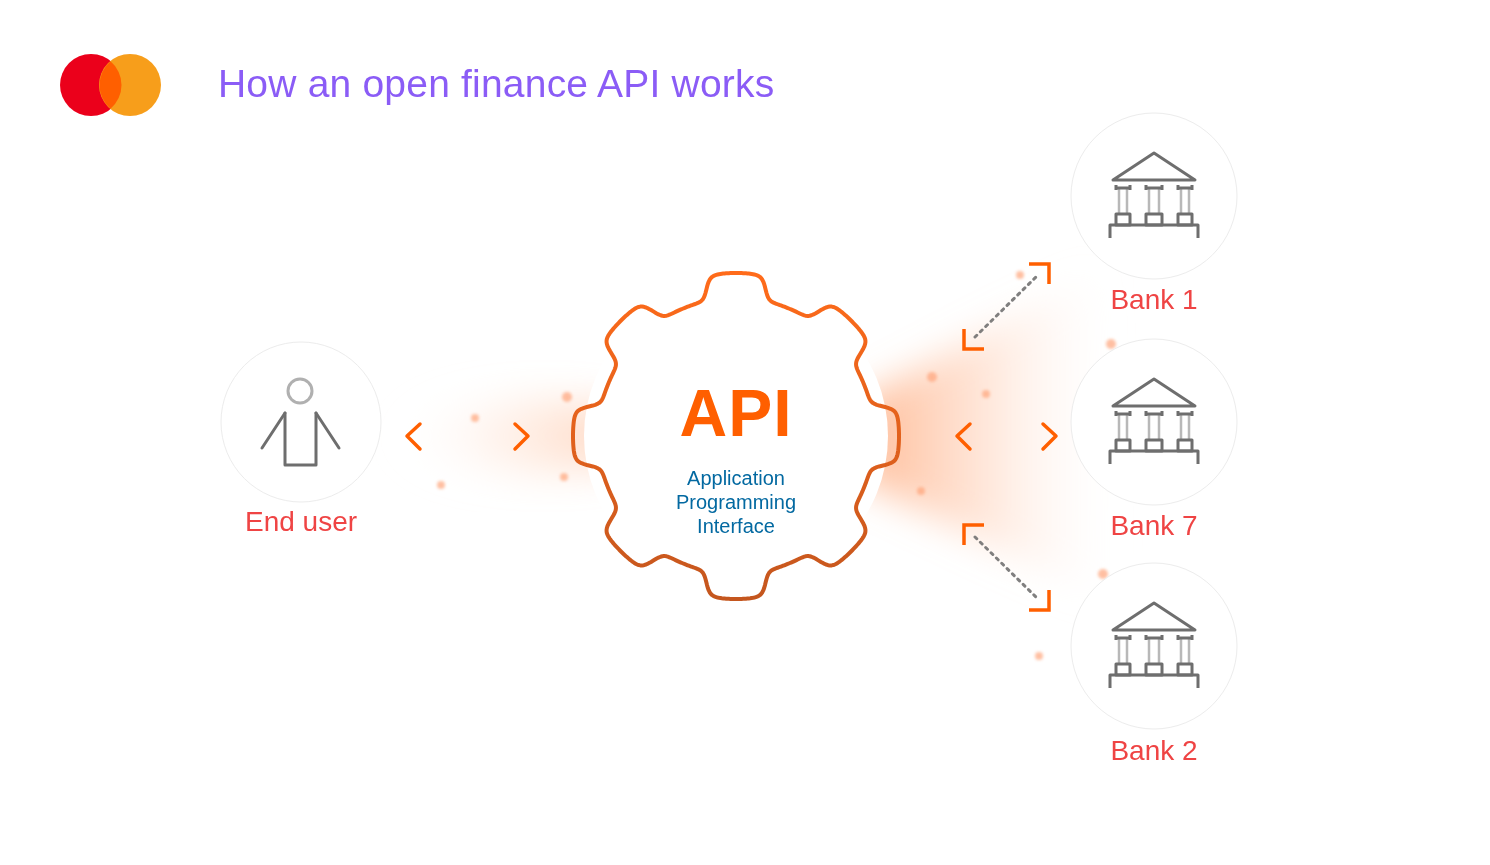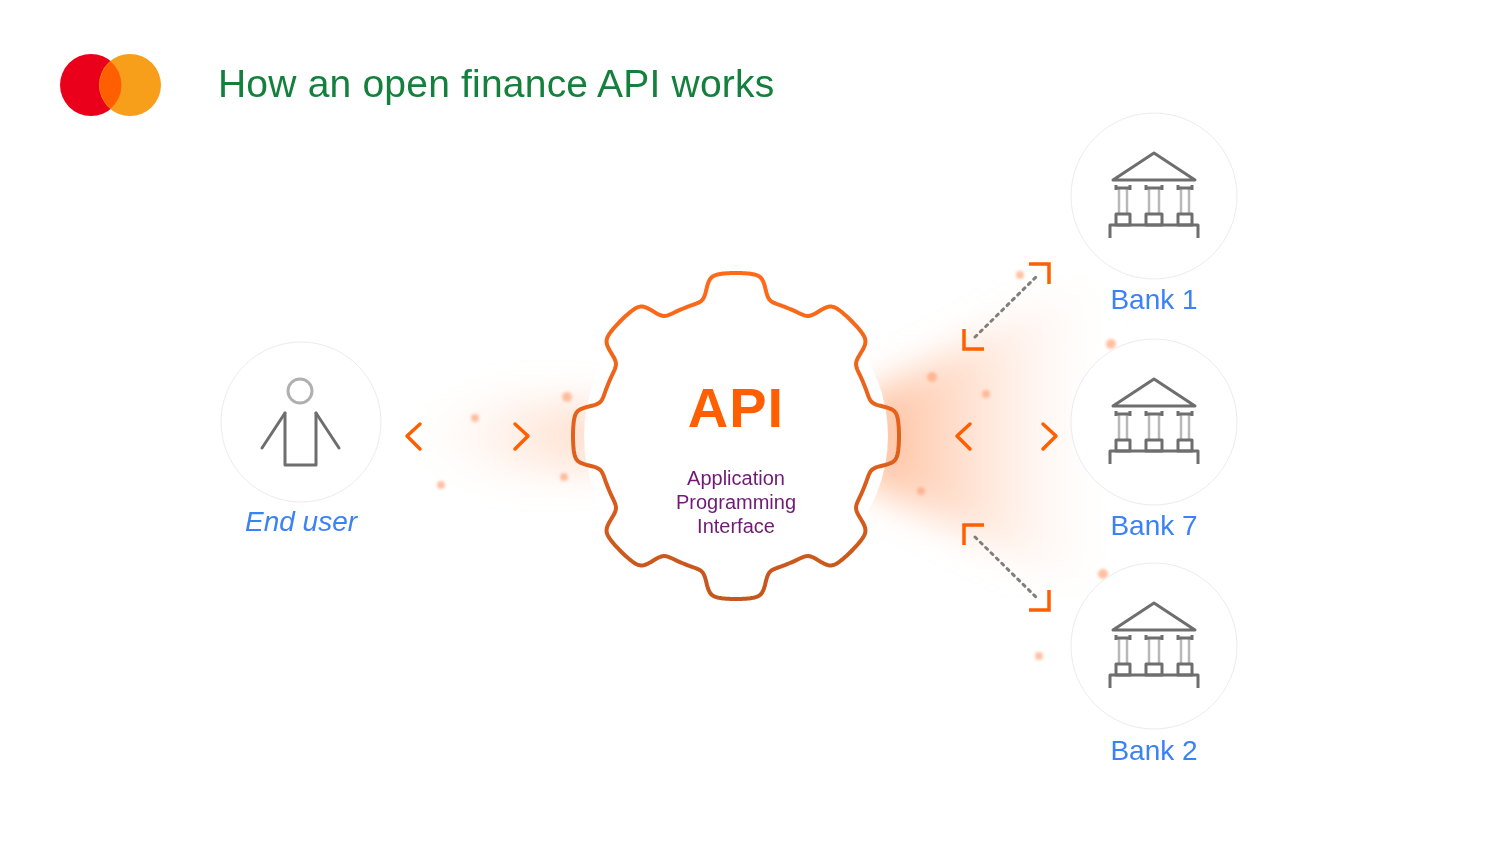--- a/index.html
+++ b/index.html
@@ -1,24 +1,24 @@
 <!DOCTYPE html>
 <html><head>
 <meta charset="utf-8">
 <style>
   html, body { margin: 0; padding: 0; background: #ffffff; }
   body { width: 1490px; height: 865px; position: relative; overflow: hidden;
          font-family: "Liberation Sans", "DejaVu Sans", sans-serif; }
   .abs { position: absolute; }
   #logo { left: 60px; top: 53px; width: 102px; height: 64px; }
-  #title { left: 218px; top: 62px; font-size: 39px; color: #15803d; letter-spacing: 0.2px; white-space: nowrap; }
+  #title { left: 218px; top: 62px; font-size: 39px; color: #8b5cf6; letter-spacing: 0.2px; white-space: nowrap; }
   #stage { left: 0; top: 0; width: 1490px; height: 865px; }
-  .node-label { position: absolute; font-size: 28px; color: #3b82f6; white-space: nowrap; text-align: center; transform: translateX(-50%); }
-  .api-big { position: absolute; left: 736px; top: 380px; transform: translateX(-50%); font-size: 56px; font-weight: bold; color: #FF5F00; letter-spacing: 1px; line-height: 1; }
-  .api-sub { position: absolute; left: 736px; top: 466px; transform: translateX(-50%); font-size: 20px; color: #701a75; text-align: center; line-height: 24px; white-space: nowrap; }
+  .node-label { position: absolute; font-size: 28px; color: #ef4444; white-space: nowrap; text-align: center; transform: translateX(-50%); }
+  .api-big { position: absolute; left: 736px; top: 380px; transform: translateX(-50%); font-size: 66px; font-weight: bold; color: #FF5F00; letter-spacing: 1px; line-height: 1; }
+  .api-sub { position: absolute; left: 736px; top: 466px; transform: translateX(-50%); font-size: 20px; color: #0369a1; text-align: center; line-height: 24px; white-space: nowrap; }
   .api-sub div { display: block; }
 </style>
 </head>
 <body>
 
 <svg id="logo" class="abs" viewBox="0 0 102 64">
   <circle cx="31" cy="32" r="31" fill="#EB001B"></circle>
   <circle cx="70" cy="32" r="31" fill="#F79E1B"></circle>
   <path d="M50.5 8.3 A31 31 0 0 1 50.5 55.7 A31 31 0 0 1 50.5 8.3 Z" fill="#FF5F00"></path>
 </svg>
@@ -127,16 +127,16 @@
   </g>
 </svg>
 
 <div class="api-big">API</div>
 <div class="api-sub">
   <div>Application</div>
   <div>Programming</div>
   <div>Interface</div>
 </div>
 
-<div class="node-label" style="left:301px; top:506px;font-style:italic;">End user</div>
+<div class="node-label" style="left:301px; top:506px;">End user</div>
 <div class="node-label" style="left:1154px; top:284px;">Bank 1</div>
 <div class="node-label" style="left:1154px; top:510px;">Bank 7</div>
 <div class="node-label" style="left:1154px; top:735px;">Bank 2</div>
 
 </body></html>

